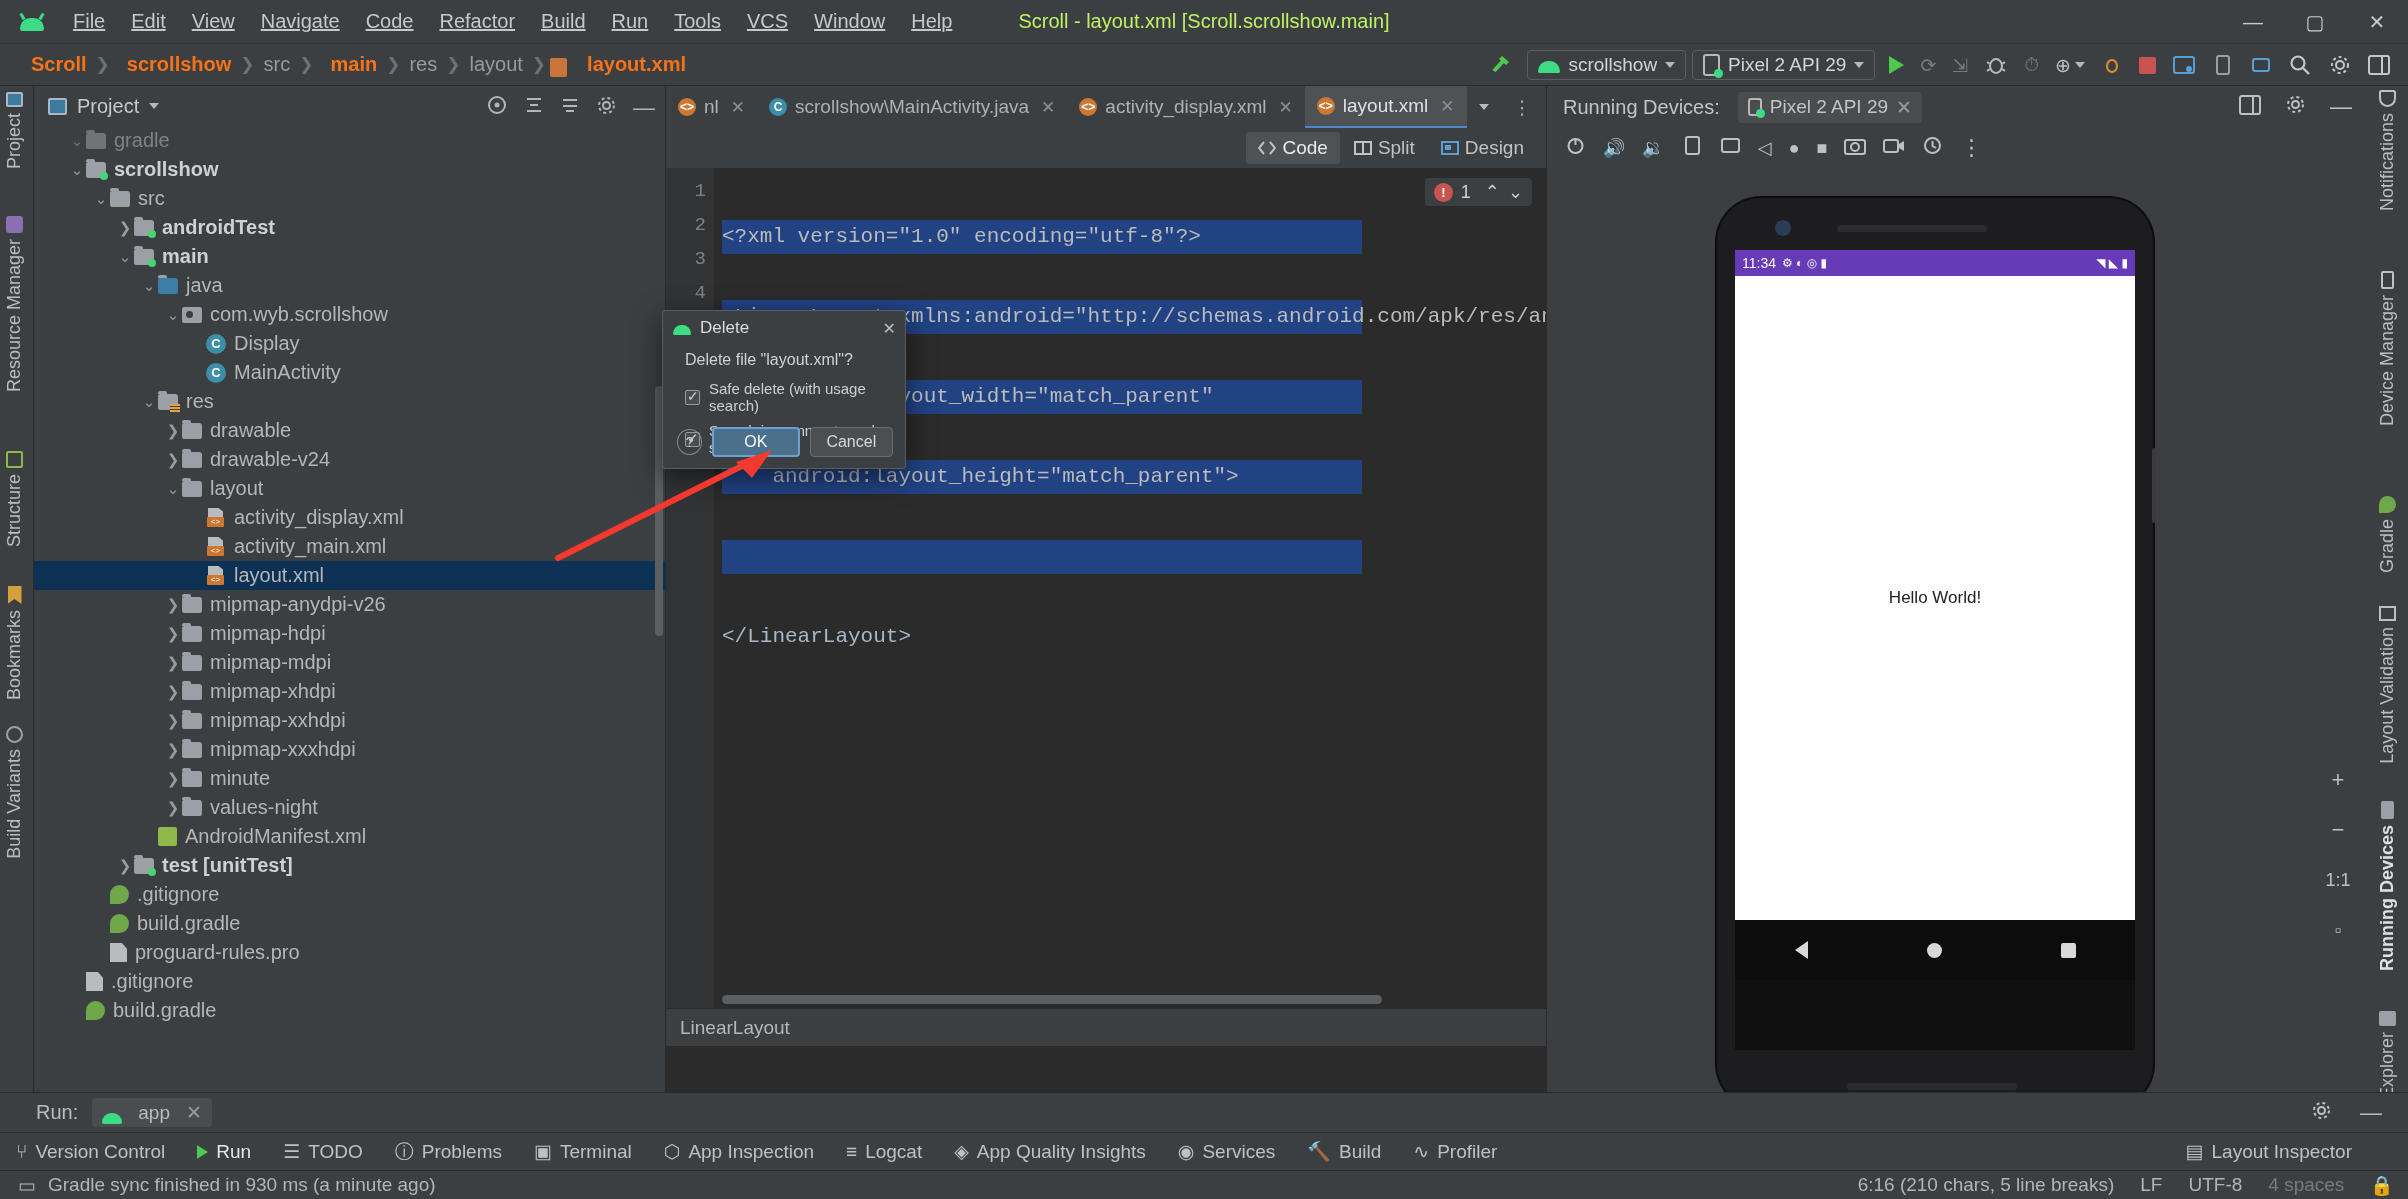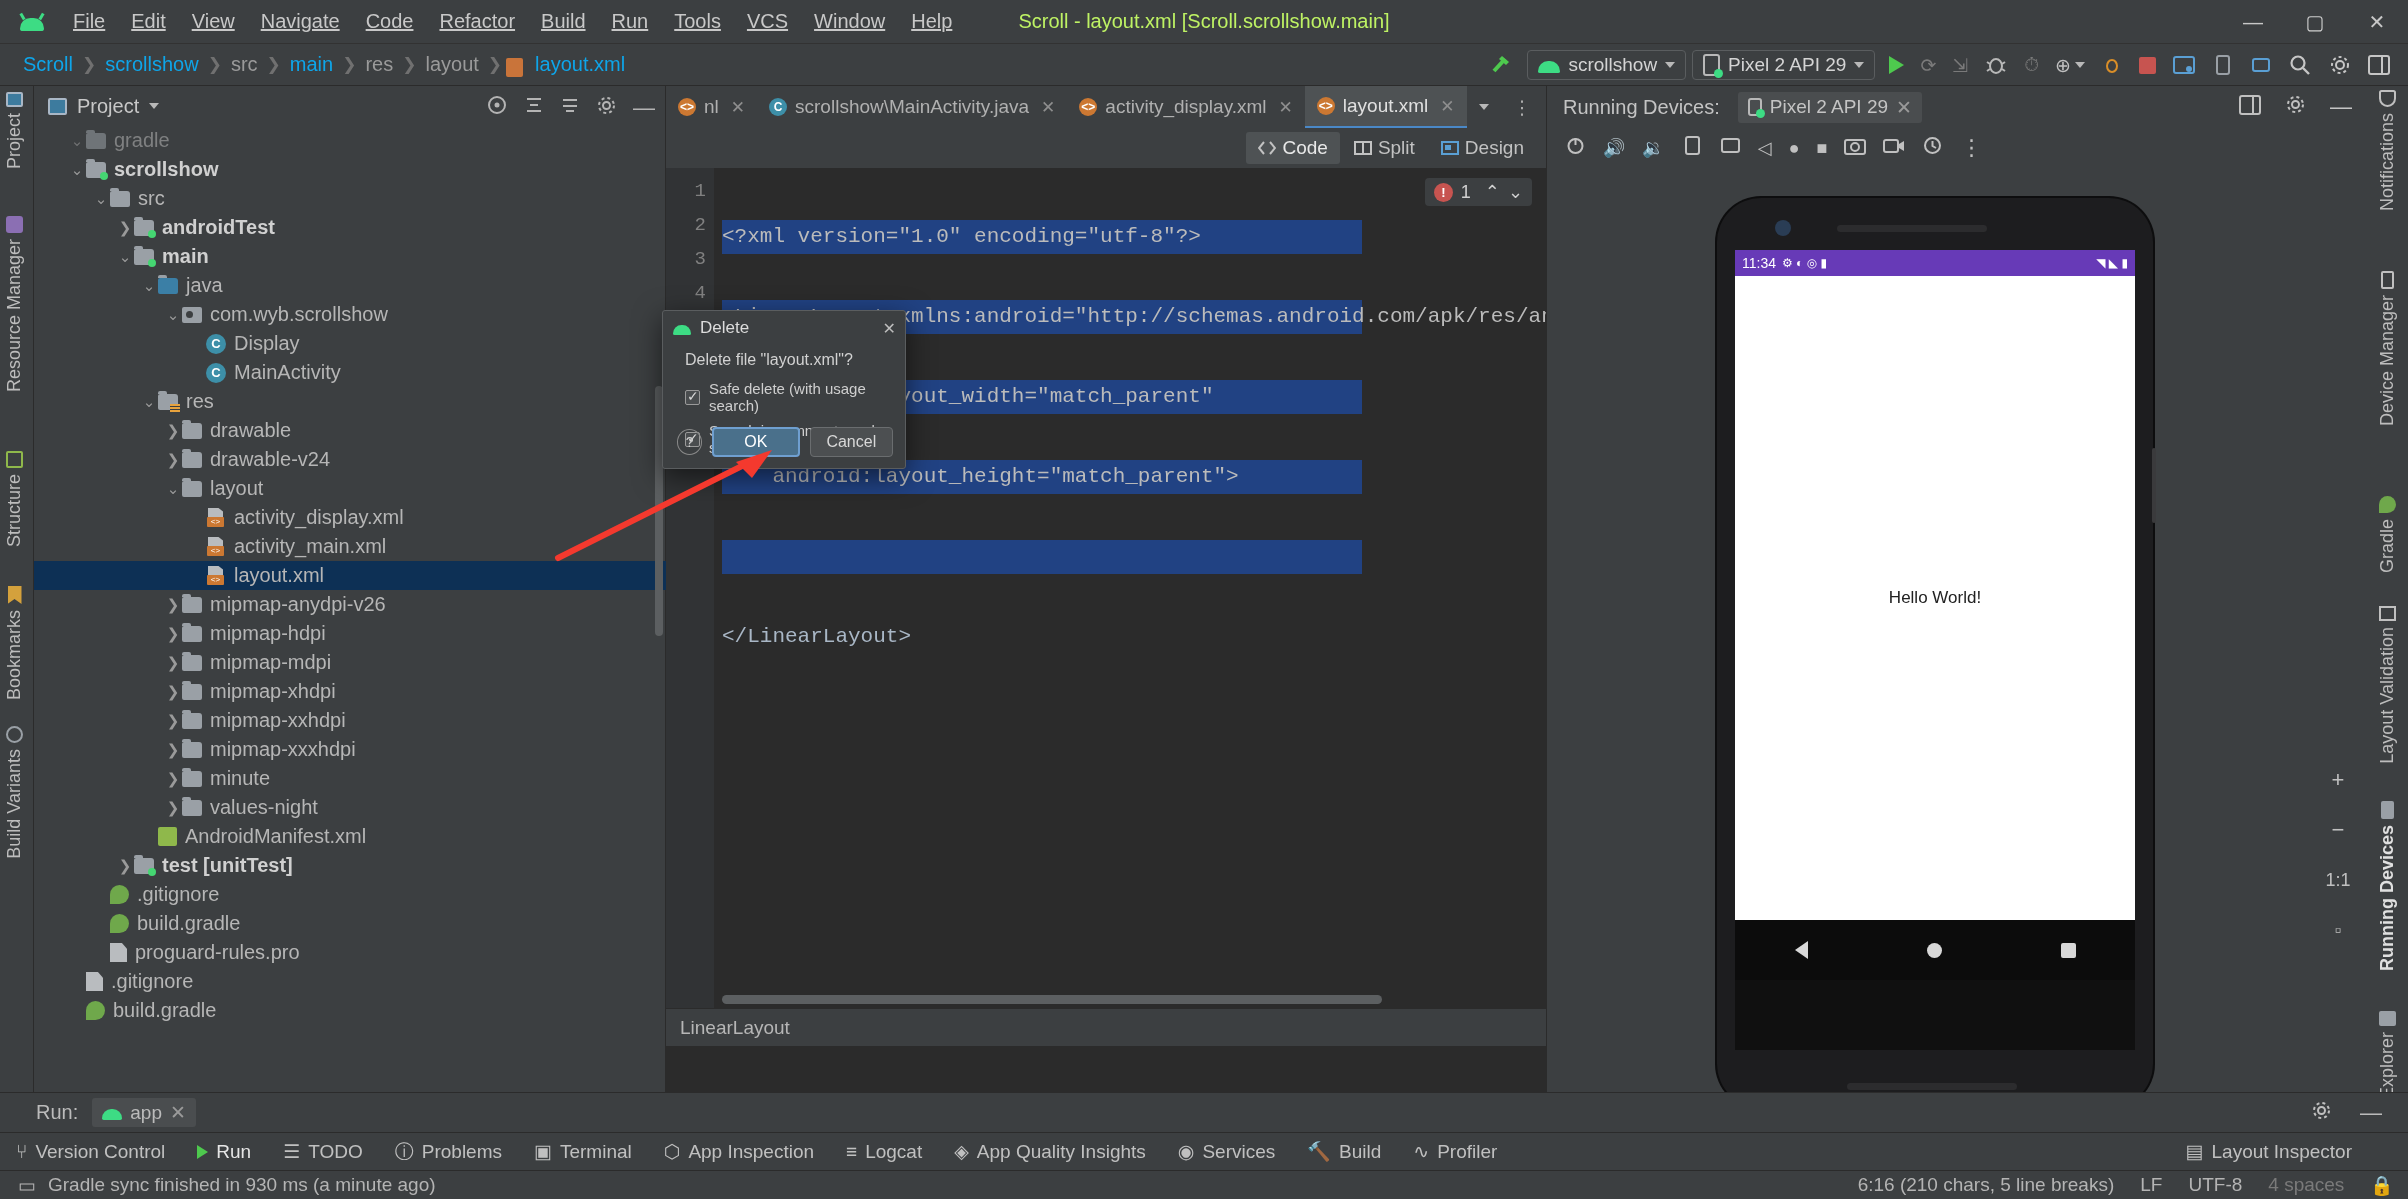--- a/index.html
+++ b/index.html
@@ -35,21 +35,21 @@
     color:#c8c8c8;font-size:20px;}
 
   
   .navbar{
     position:absolute; left:0; top:44px; width:2408px; height:42px;
     background:#3c3f41; display:flex; align-items:center;
     border-bottom:1px solid #2b2b2b;
   }
   .crumbs{display:flex;align-items:center;margin-left:18px;gap:2px;}
   .crumb{color:#a9b7c6;font-size:20px;padding:0 5px;}
-  .crumb.bold{font-weight:normal;color:#0ea5e9;}
+  .crumb.bold{font-weight:bold;color:#f97316;margin-left:8px;}
   .crumb.dim{color:#9a9a9a;}
   .sep{color:#707070;font-size:17px;padding:0 2px;}
   .crumb-icon{
     display:inline-block;width:17px;height:19px;background:#c9743a;
     border-radius:2px;margin-right:5px;position:relative;top:3px;
   }
   .toolbar-right{position:absolute;right:0;top:0;height:42px;display:flex;align-items:center;gap:0;}
   .tbtn{ height:42px;display:flex;align-items:center;justify-content:center;
          padding:0 8px;color:#c0c0c0;font-size:19px;}
   .combo{
@@ -199,21 +199,21 @@
      color:#fff;font-size:16px;display:flex;align-items:center;justify-content:center;}
   .cancelbtn{width:86px;height:30px;background:#4c4f51;border:1px solid #6a6d6f;border-radius:4px;
      color:#d8d8d8;font-size:16px;display:flex;align-items:center;justify-content:center;}
 
   
   .arrowsvg{position:absolute;left:540px;top:440px;z-index:70;pointer-events:none;}
 
   
   .runhdr{position:absolute;left:0;top:1092px;width:2408px;height:40px;background:#3c3f41;
      display:flex;align-items:center;padding-left:36px;gap:14px;border-top:1px solid #2b2b2b;font-size:20px;}
-  .runtab{display:flex;align-items:center;gap:8px;background:#4a4d4f;padding:3px 10px;border-radius:3px;font-size:19px;}
+  .runtab{display:flex;align-items:flex-end;gap:16px;background:#4a4d4f;padding:3px 10px;border-radius:3px;font-size:19px;}
 
   
   .bottombar{position:absolute;left:0;top:1132px;width:2408px;height:38px;background:#3c3f41;
      display:flex;align-items:center;gap:0;border-top:1px solid #2b2b2b;}
   .btab{display:flex;align-items:center;gap:8px;padding:0 16px;height:38px;font-size:19px;color:#c0c0c0;white-space:nowrap;}
 
   
   .statusline{position:absolute;left:0;top:1170px;width:2408px;height:29px;background:#3c3f41;
      display:flex;align-items:center;padding-left:18px;font-size:19px;color:#b4b4b4;border-top:1px solid #2b2b2b;}
   .status-right{position:absolute;right:14px;display:flex;align-items:center;gap:26px;font-size:19px;color:#b4b4b4;}

